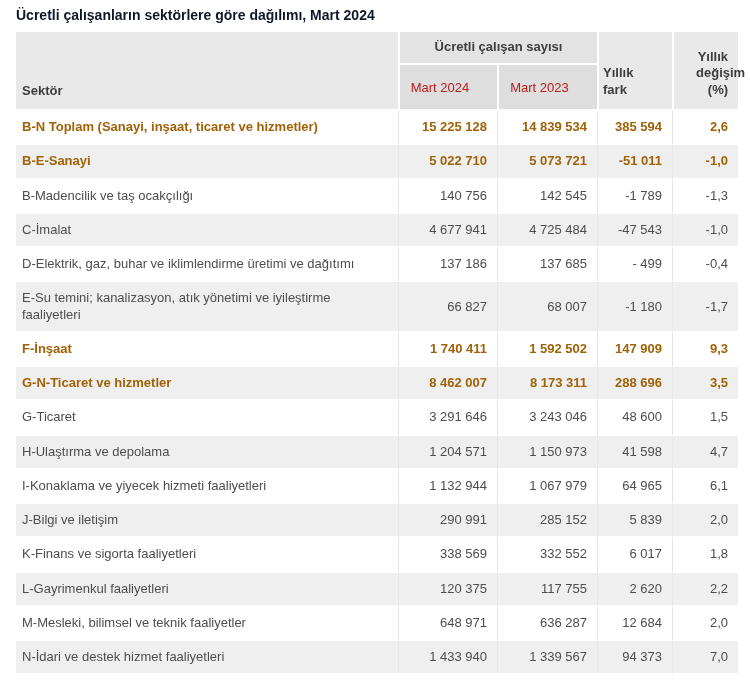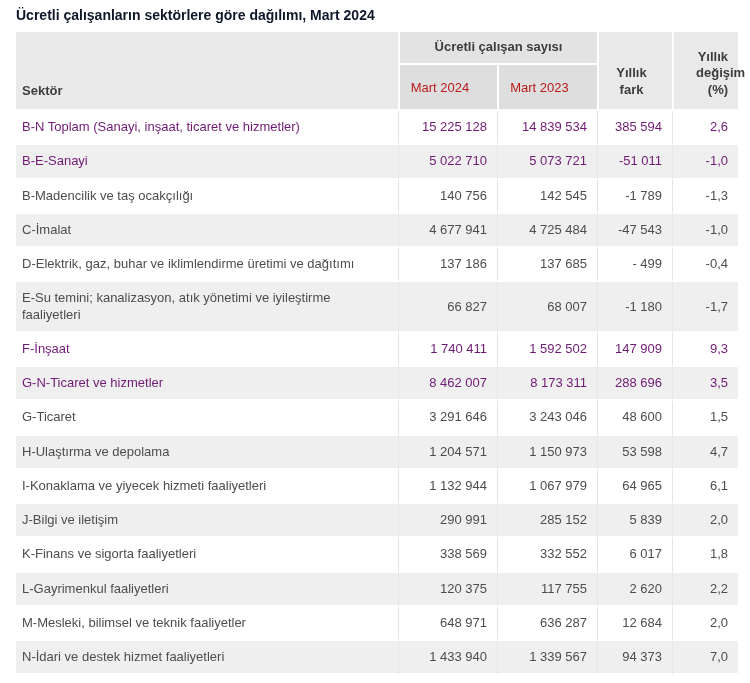--- a/index.html
+++ b/index.html
@@ -20,30 +20,30 @@
     font-size:13px; color:#4d4d4d;
   }
   th, td { border-bottom:2px solid #ffffff; box-sizing:border-box; }
   thead th { background:#e9e9e9; font-weight:bold; color:#3d3d3d; line-height:1.3; }
   .th-sector { text-align:left; vertical-align:bottom; padding:6px 6px 9px 6px; }
   .th-group  { background:#e3e3e3; text-align:center; vertical-align:middle;
                padding:7px 12px; border-left:2px solid #ffffff; }
   .th-mart   { background:#dedede; font-weight:normal; color:#b91c1c;
                text-align:center; vertical-align:bottom;
                padding:15px 17px 12px 0; border-left:2px solid #ffffff; }
-  .th-fark   { text-align:center; vertical-align:bottom;
+  .th-fark   { text-align:left; vertical-align:bottom;
                padding:4px 12px 10px 4px; border-left:2px solid #ffffff; }
   .th-degisim{ text-align:right; vertical-align:bottom;
                padding:0 10px 10px 22px; border-left:2px solid #ffffff; }
   tbody td { padding:8px 6px; vertical-align:middle; line-height:1.25; }
   tbody td.num { text-align:right; padding:8px 10px 8px 4px; border-left:1px solid #e4e4e4; }
   tbody tr.row-a td { background:#ffffff; }
   tbody tr.row-b td { background:#efefef; }
   tbody tr.row-b td.num { border-left-color:#e7e7e7; }
-  tbody tr.bold td { font-weight:normal; color:#701a75; }
+  tbody tr.bold td { font-weight:bold; color:#a16207; }
   td.sector { overflow-wrap:break-word; }
 </style>
 </head>
 <body>
 
 <div class="page">
   <h1 class="title">Ücretli çalışanların sektörlere göre dağılımı, Mart 2024</h1>
 
   <table class="data-table">
     <colgroup>
@@ -126,21 +126,21 @@
           <td class="sector">G-Ticaret</td>
           <td class="num">3 291 646</td>
           <td class="num">3 243 046</td>
           <td class="num">48 600</td>
           <td class="num">1,5</td>
         </tr>
         <tr class="row-b">
           <td class="sector">H-Ulaştırma ve depolama</td>
           <td class="num">1 204 571</td>
           <td class="num">1 150 973</td>
-          <td class="num">53 598</td>
+          <td class="num">41 598</td>
           <td class="num">4,7</td>
         </tr>
         <tr class="row-a">
           <td class="sector">I-Konaklama ve yiyecek hizmeti faaliyetleri</td>
           <td class="num">1 132 944</td>
           <td class="num">1 067 979</td>
           <td class="num">64 965</td>
           <td class="num">6,1</td>
         </tr>
         <tr class="row-b">

